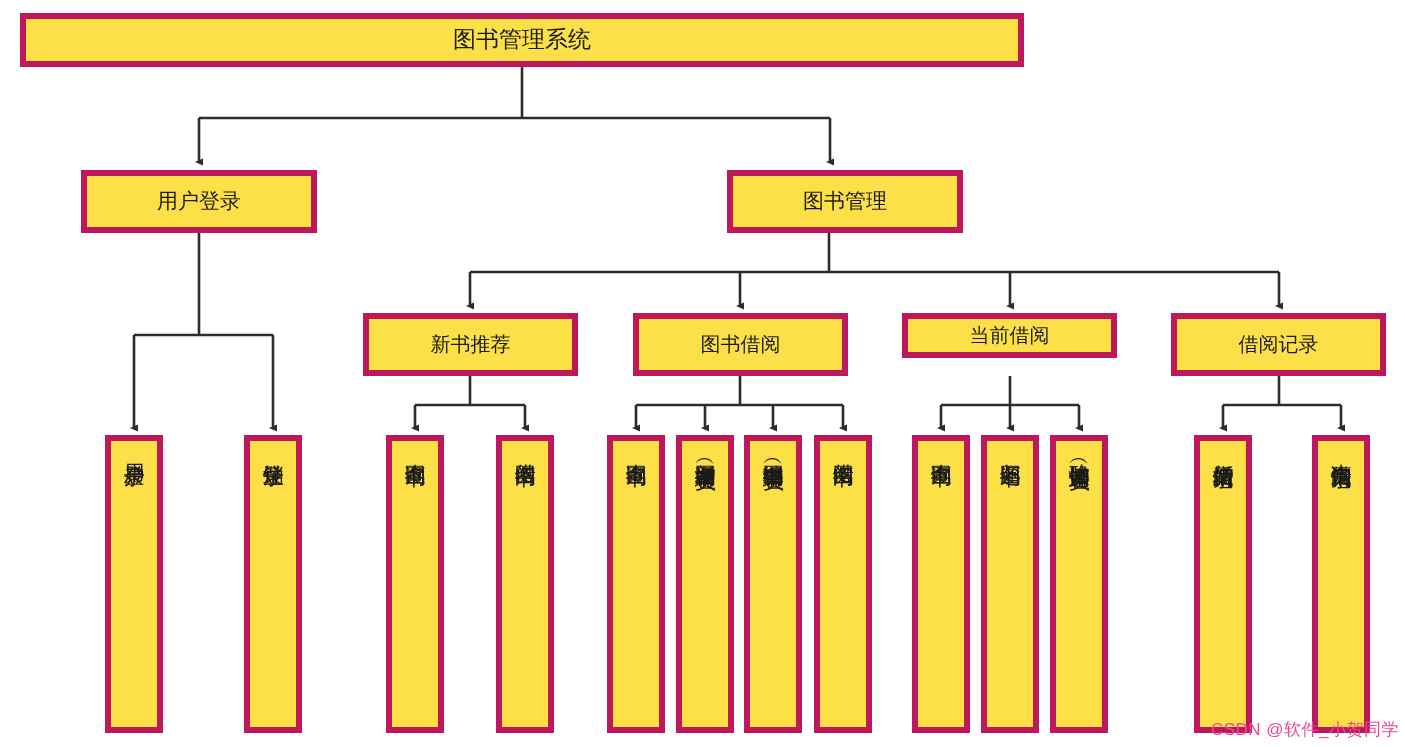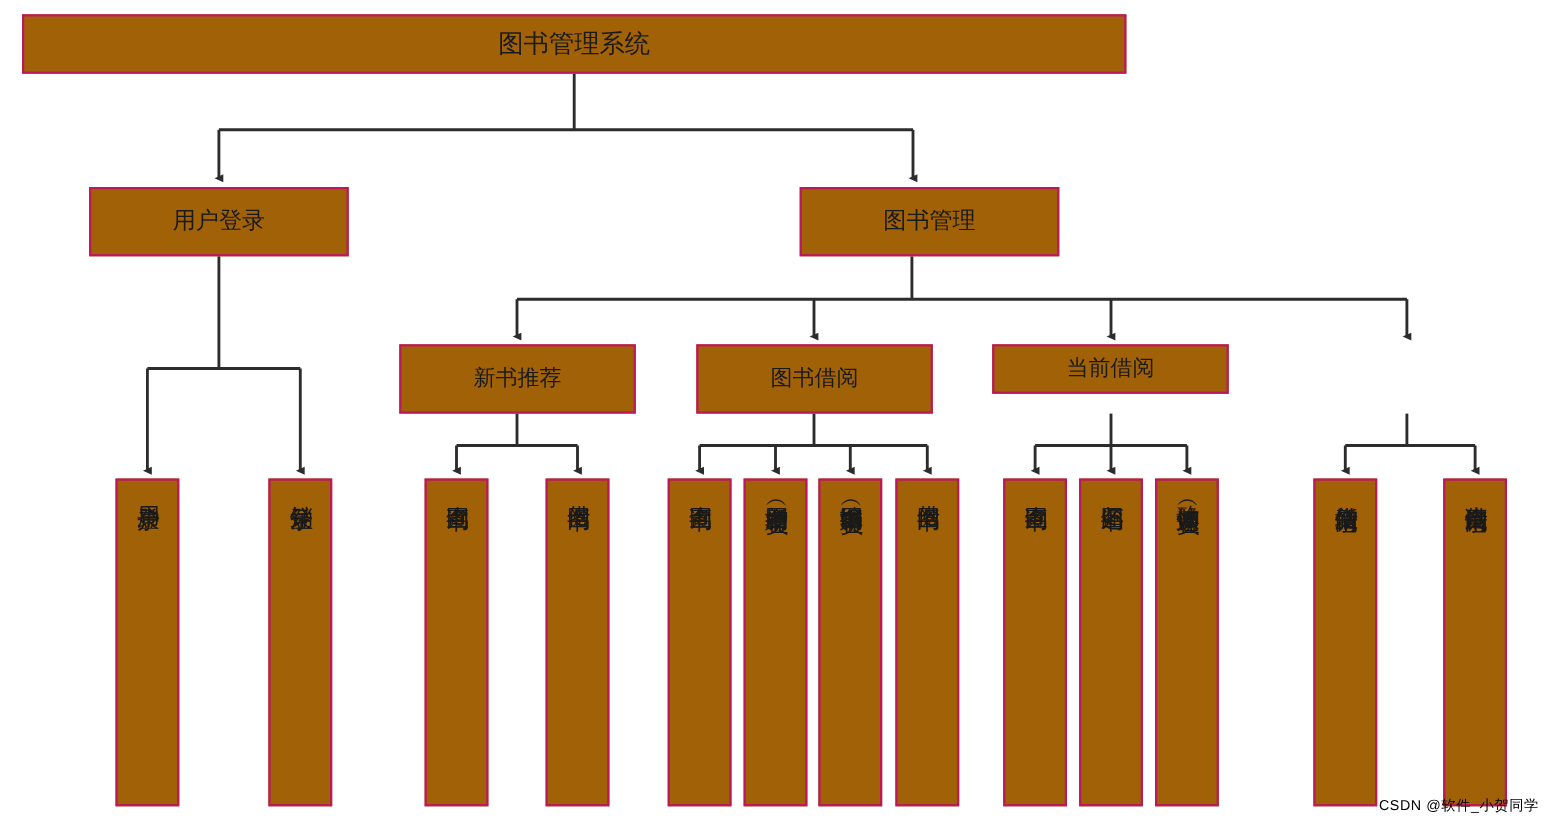--- a/index.html
+++ b/index.html
@@ -21,22 +21,22 @@
     position: absolute;
     left: 0;
     top: 0;
     width: 1405px;
     height: 747px;
     pointer-events: none;
   }
   .node {
     position: absolute;
     box-sizing: border-box;
-    border: 2px solid #be185d;
-    background: #a16207;
+    border: 6px solid #be185d;
+    background: #fde047;
     display: flex;
     align-items: center;
     justify-content: center;
     color: #1a1a1a;
   }
   .node .label {
     display: block;
     text-align: center;
     line-height: 1.18;
     white-space: nowrap;
@@ -60,22 +60,22 @@
     text-orientation: upright;
     line-height: 1.06;
     letter-spacing: 1px;
     white-space: normal;
     max-height: 290px;
   }
   .watermark {
     position: absolute;
     right: 6px;
     bottom: 6px;
-    font-size: 13px;
-    color: #000000;
+    font-size: 17px;
+    color: #ec4899;
     letter-spacing: 0.5px;
     white-space: nowrap;
   }
 </style>
 </head>
 <body>
 
 <div id="canvas">
 
   <svg class="wires" viewBox="0 0 1405 747">
@@ -141,20 +141,23 @@
 
   <div class="node node-l2" style="left:633px; top:313px; width:215px; height:63px;">
     <span class="label">图书借阅</span>
   </div>
   <div class="node node-l2" style="left:363px; top:313px; width:215px; height:63px;">
     <span class="label">新书推荐</span>
   </div>
   <div class="node node-l2" style="left:902px; top:313px; width:215px; height:45px;">
     <span class="label">当前借阅</span>
   </div>
+  <div class="node node-l2" style="left:1171px; top:313px; width:215px; height:63px;">
+    <span class="label">借阅记录</span>
+  </div>
 
   <div class="node node-leaf" style="left:105px; top:435px; width:58px; height:298px;">
     <span class="label">用户登录</span>
   </div>
   <div class="node node-leaf" style="left:244px; top:435px; width:58px; height:298px;">
     <span class="label">注销登录</span>
   </div>
 
   <div class="node node-leaf" style="left:386px; top:435px; width:58px; height:298px;">
     <span class="label">查询图书</span>

